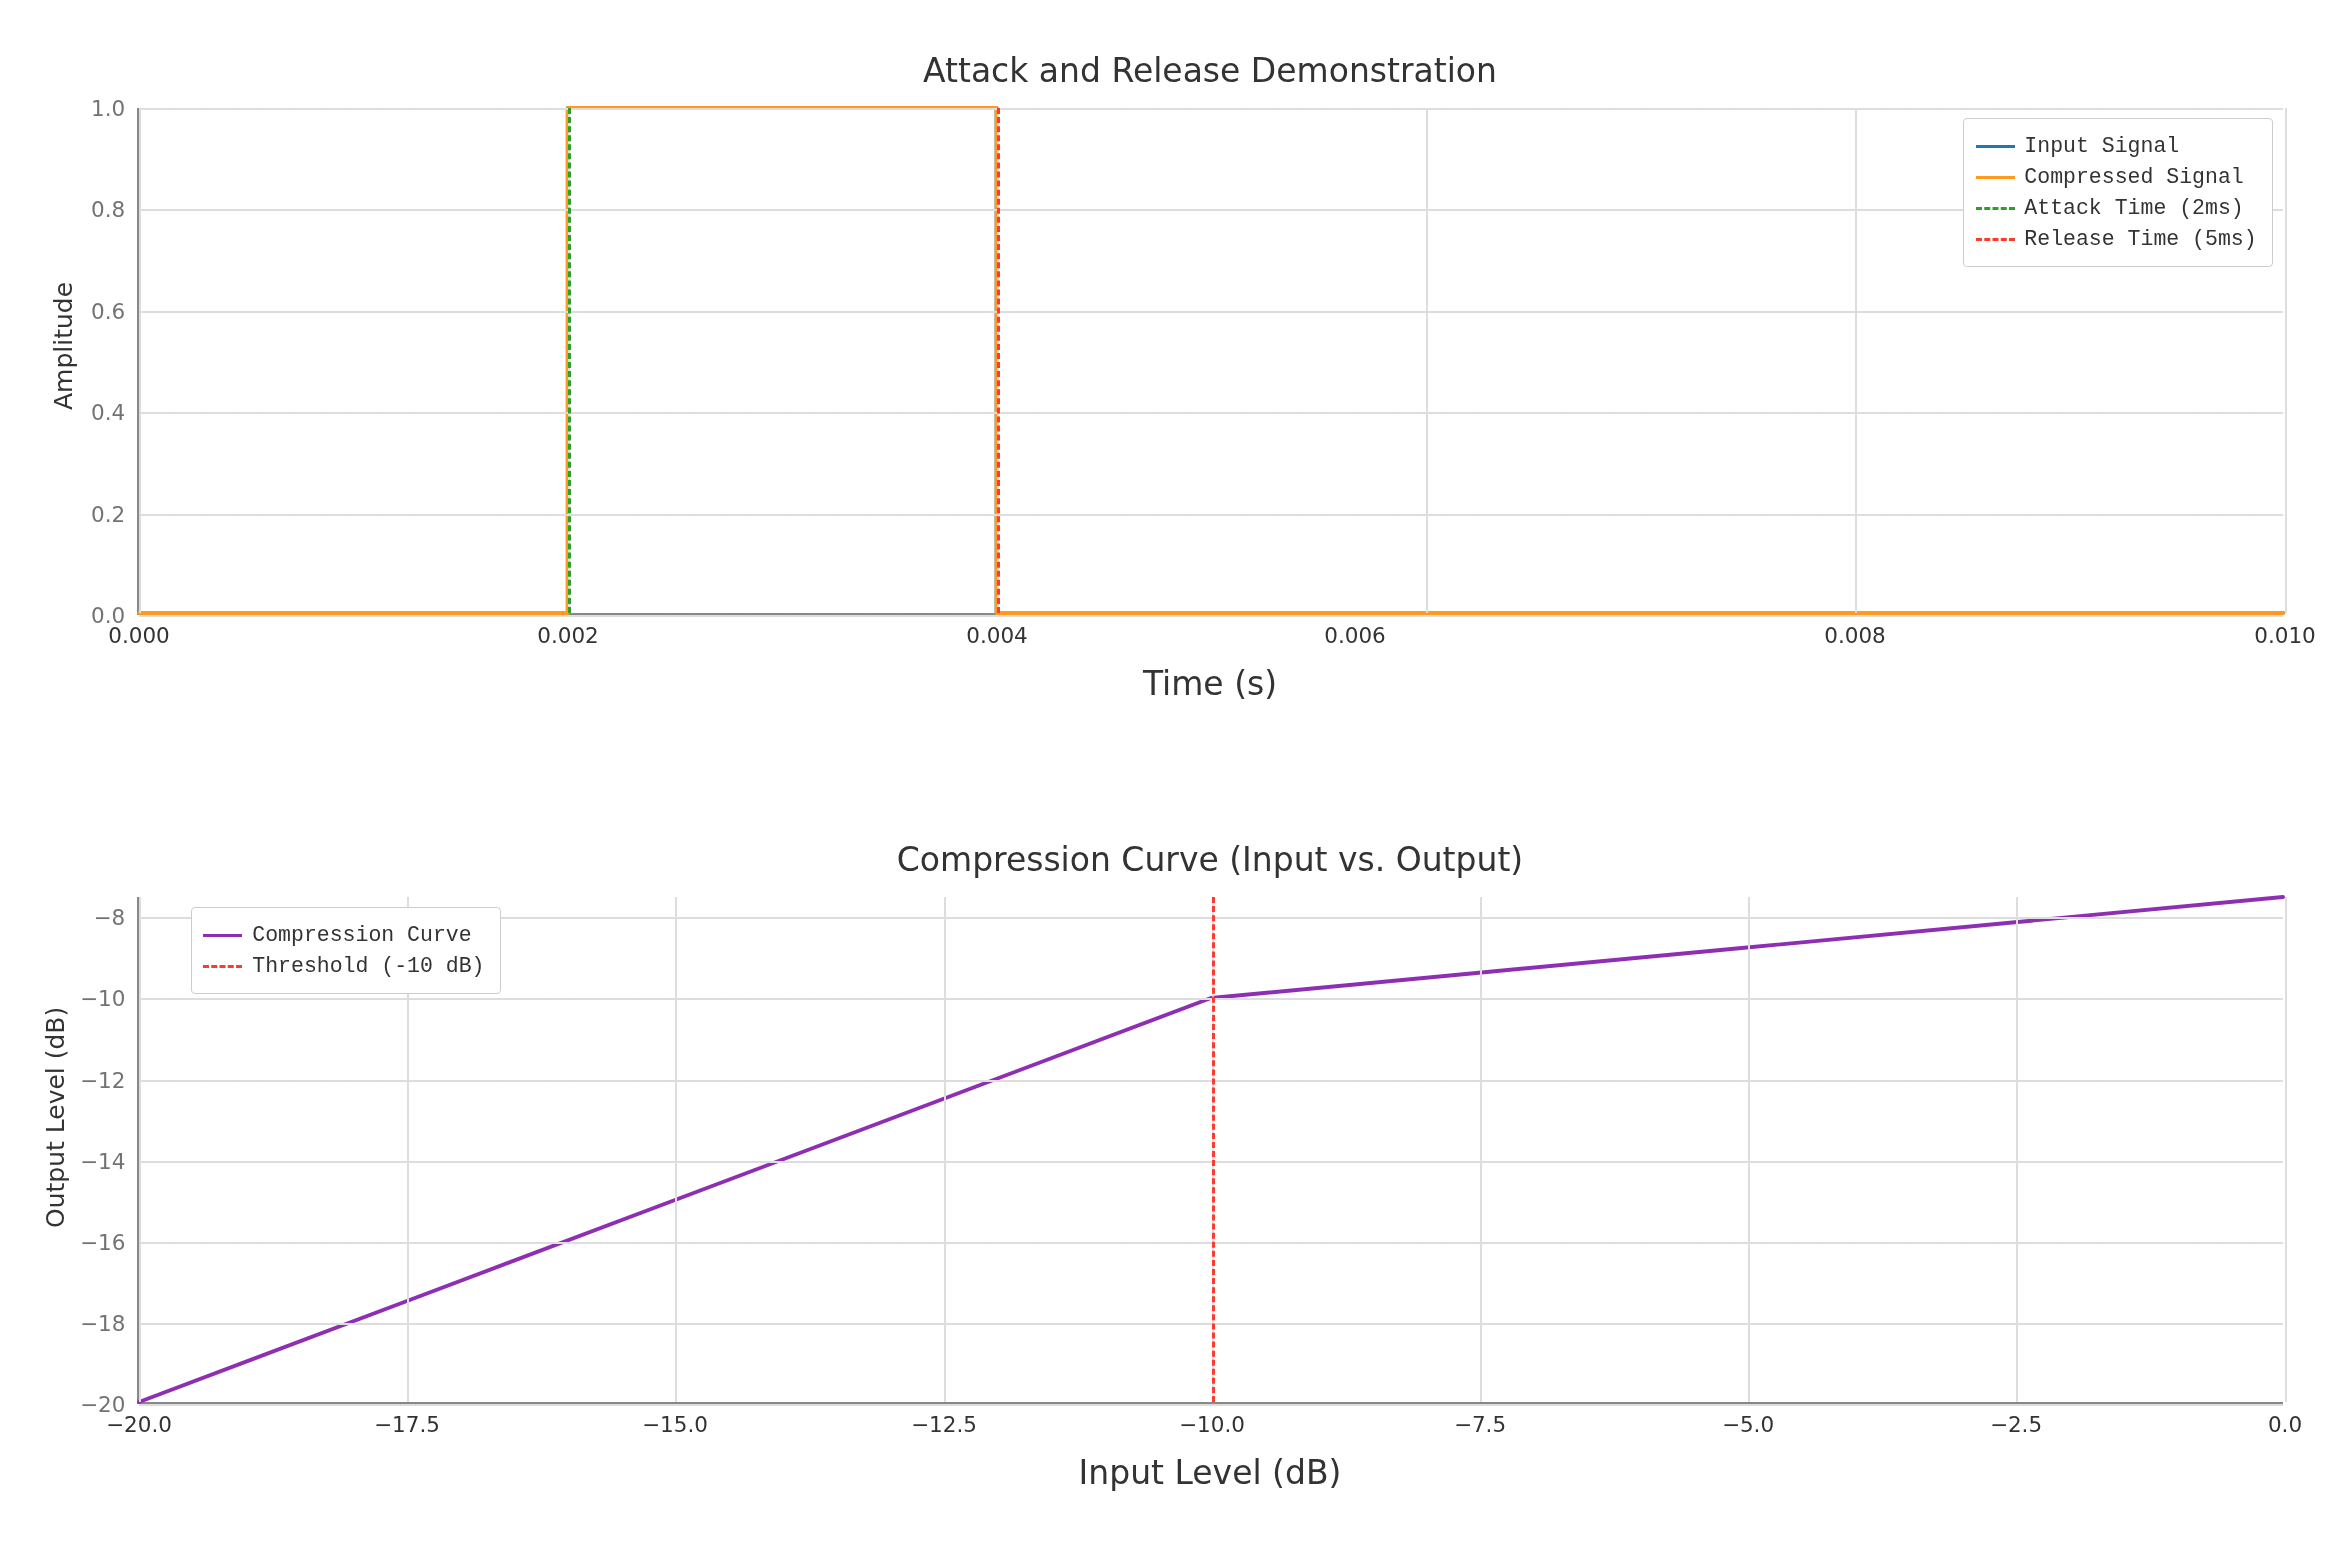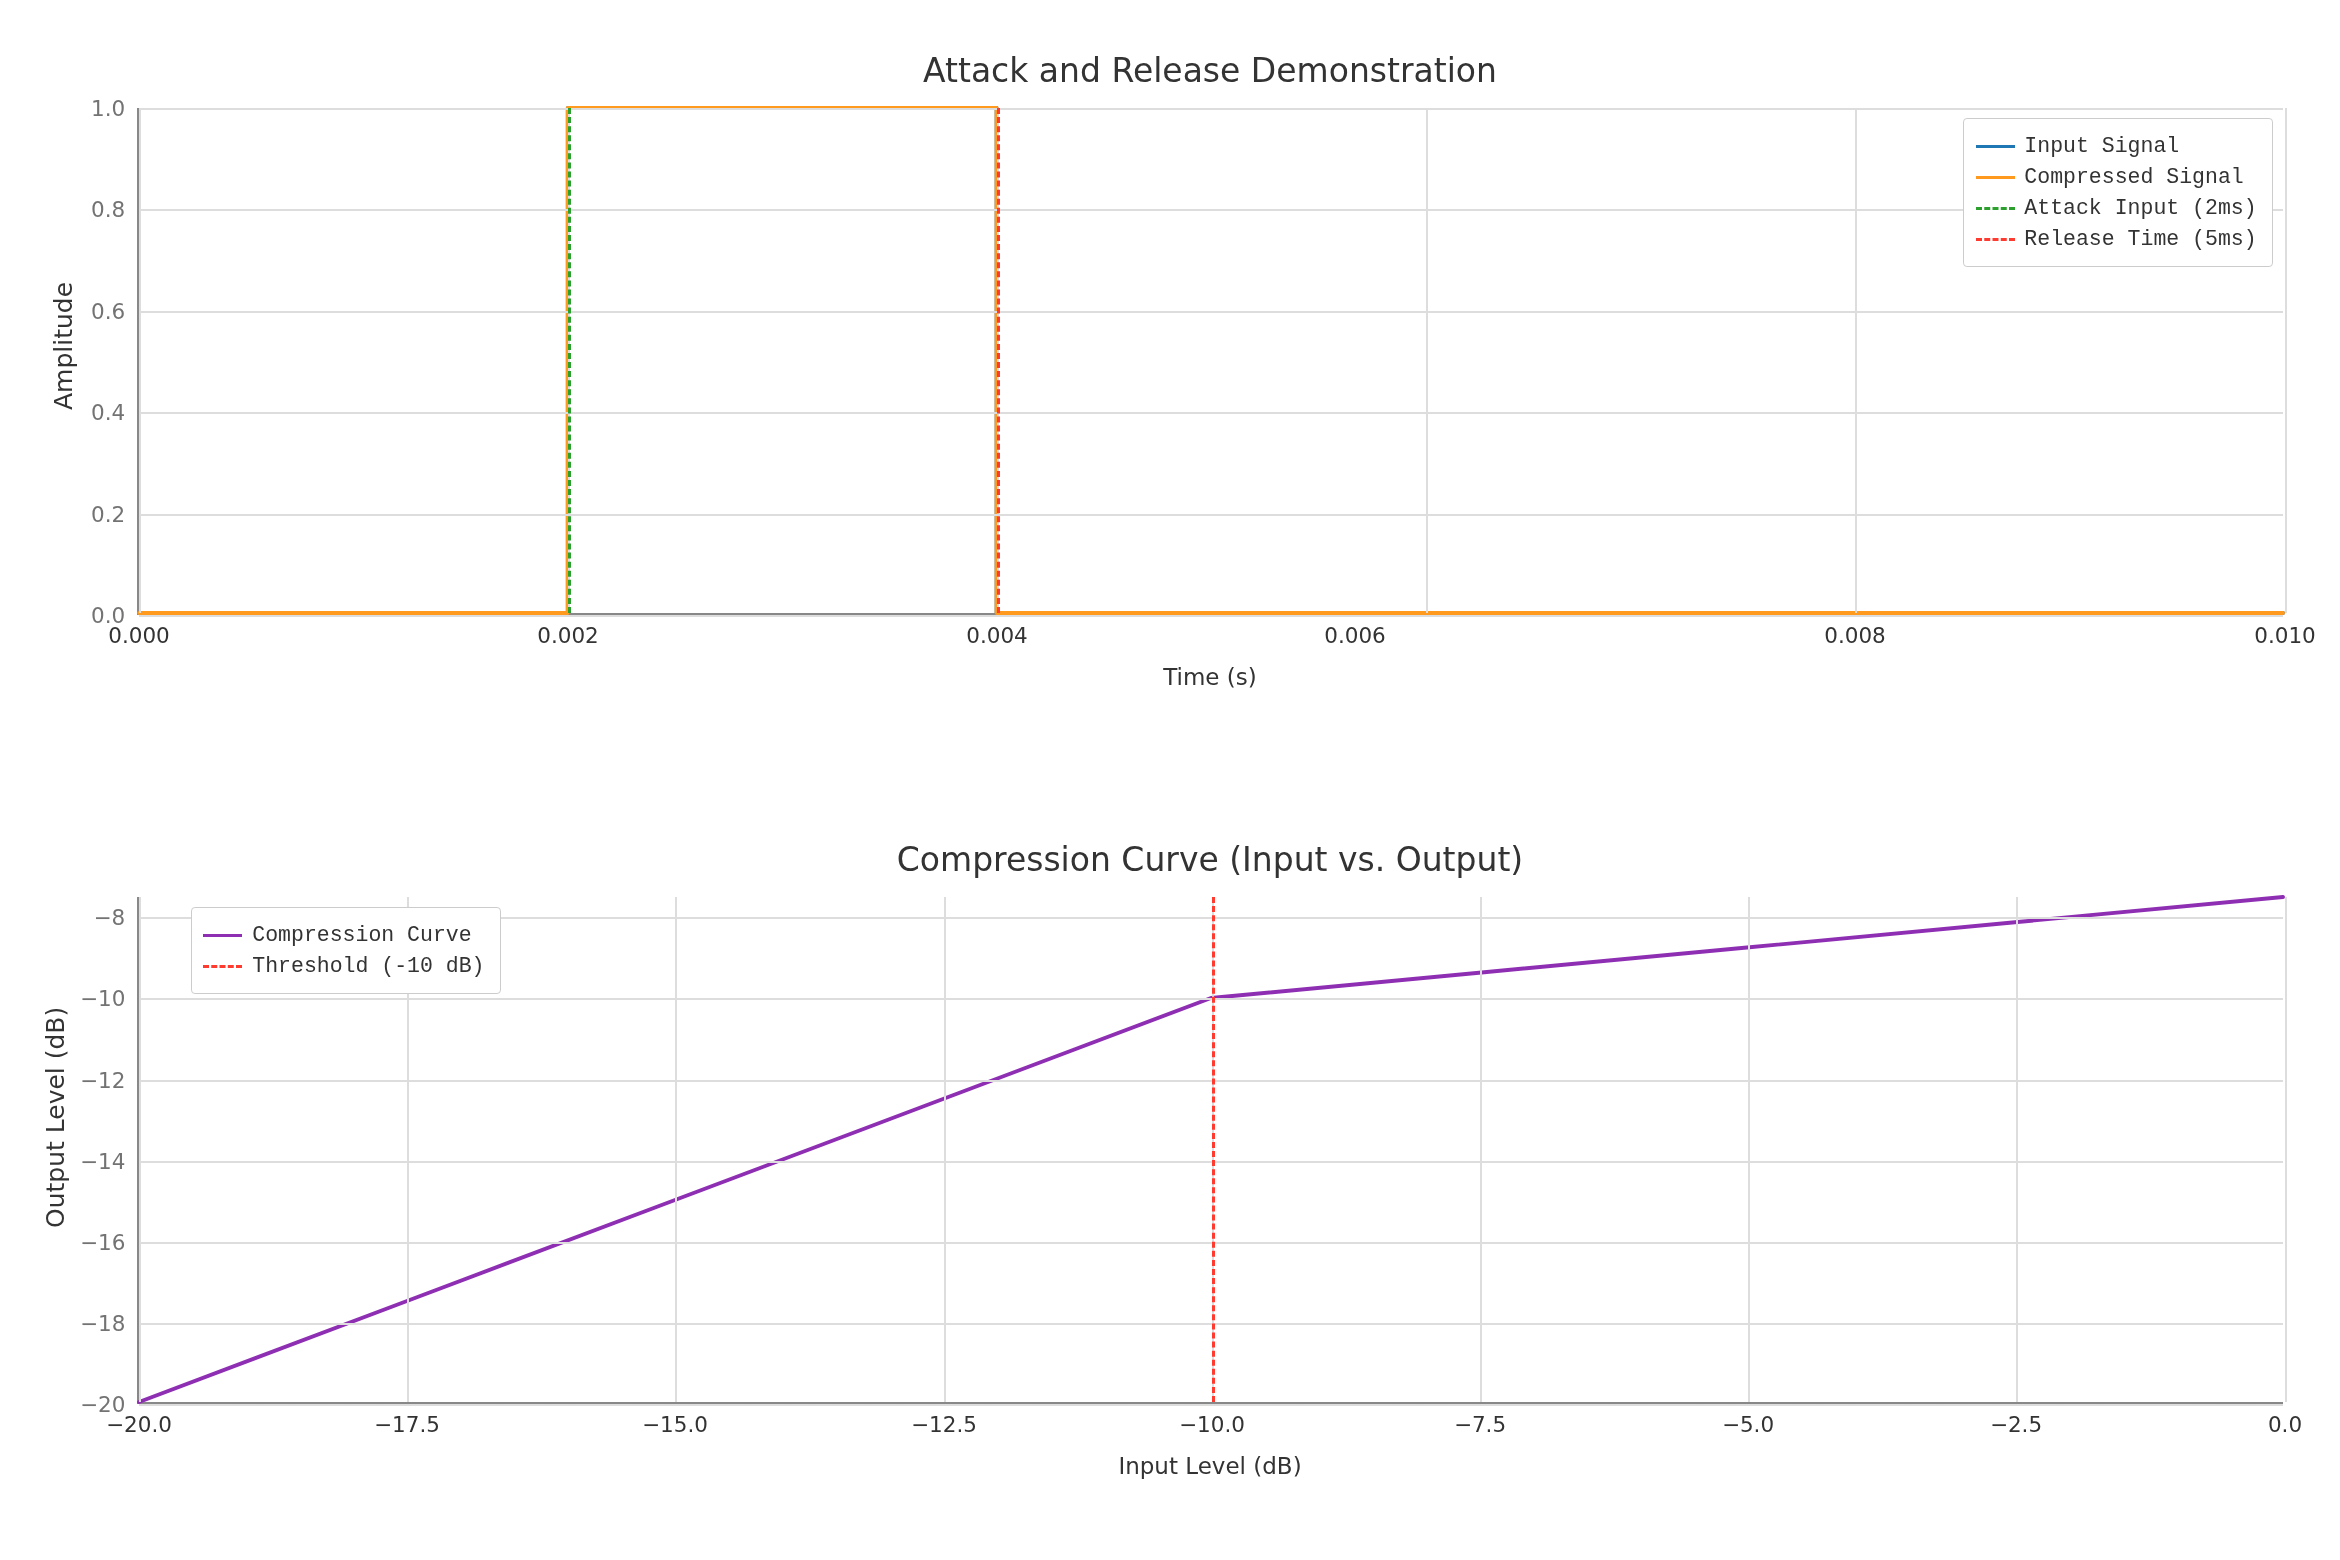--- a/index.html
+++ b/index.html
@@ -56,21 +56,21 @@
     transform: translateY(-50%);
     font-size: 21.5px;
     color: #737373;
     padding-right: 13.7px;
     white-space: nowrap;
   }
   .xlabel {
     position: absolute;
     left: 0; width: 100%;
     text-align: center;
-    font-size: 23px;
+    font-size: 33px;
     color: #333;
   }
   .ylabel {
     position: absolute;
     transform: rotate(-90deg);
     transform-origin: 0 0;
     font-size: 25px;
     color: #333;
   }
   .line-svg {
@@ -161,21 +161,21 @@
       <div class="legend-row">
         <span class="swatch swatch-blue"></span>
         <span>Input Signal</span>
       </div>
       <div class="legend-row">
         <span class="swatch swatch-orange"></span>
         <span>Compressed Signal</span>
       </div>
       <div class="legend-row">
         <span class="swatch swatch-dashed swatch-green"></span>
-        <span>Attack Input (2ms)</span>
+        <span>Attack Time (2ms)</span>
       </div>
       <div class="legend-row">
         <span class="swatch swatch-dashed swatch-red"></span>
         <span>Release Time (5ms)</span>
       </div>
     </div>
   </div>
 
   <div class="panel panel-bottom">
     <div class="title">Compression Curve (Input vs. Output)</div>

